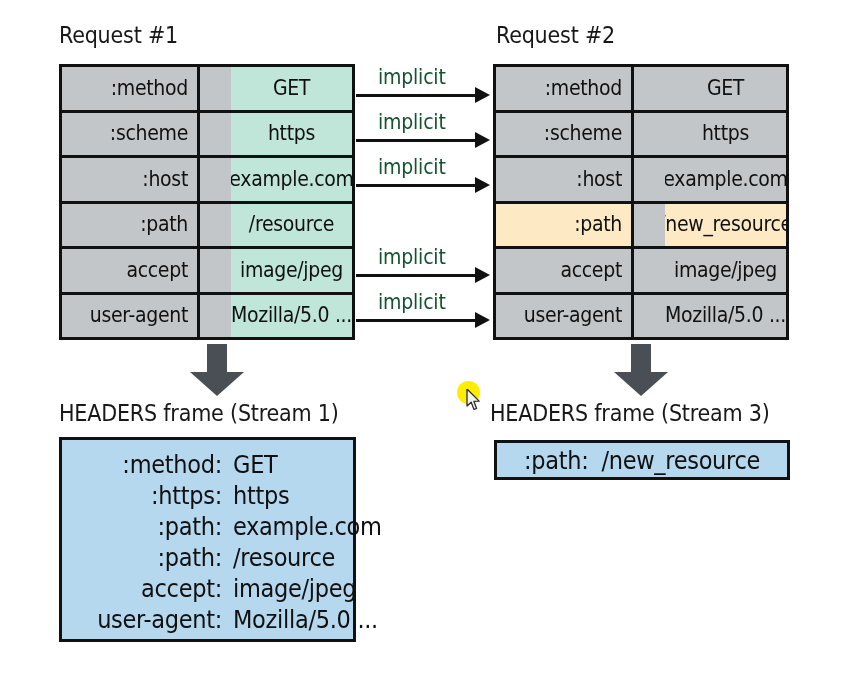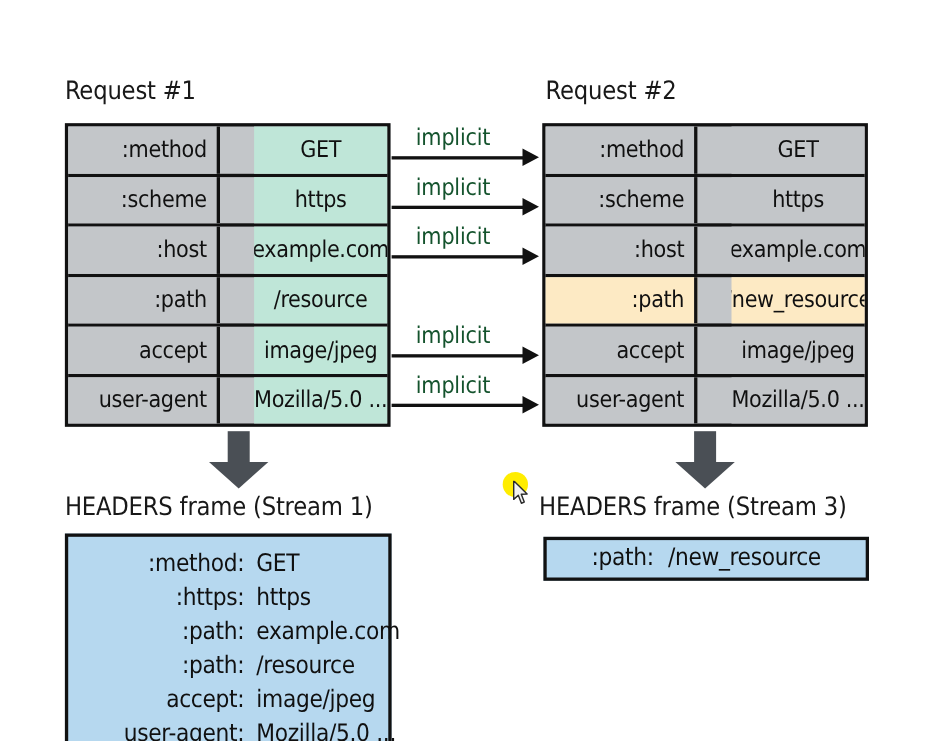--- a/index.html
+++ b/index.html
@@ -10,21 +10,21 @@
   body {
     width: 845px;
     height: 674px;
     position: relative;
     overflow: hidden;
     font-family: "DejaVu Sans Condensed", "Liberation Sans Narrow", "Liberation Sans", sans-serif;
     color: #101010;
     -webkit-font-smoothing: antialiased;
   }
 
-  .stage { position: absolute; inset: 0; margin-top: 48px; }
+  .stage { position: absolute; inset: 0; }
 
   
   .title {
     position: absolute;
     font-size: 23px;
     line-height: 26px;
     letter-spacing: -0.2px;
     color: #181818;
     white-space: nowrap;
   }
@@ -143,21 +143,21 @@
     border: 3px solid #111111;
     background: #b6d8ef;
     box-sizing: border-box;
   }
   #frame1-box { left: 59px;  top: 437px; width: 297px; height: 205px; padding: 9px 0 0 0; }
   #frame2-box { left: 494px; top: 440px; width: 296px; height: 40px; }
 
   .frame-line {
     display: flex;
     align-items: baseline;
-    font-size: 22px;
+    font-size: 25px;
     line-height: 31px;
     letter-spacing: -0.3px;
     white-space: nowrap;
   }
   #frame1-box .frame-line .k {
     width: 160px;
     flex: 0 0 160px;
     text-align: right;
     padding-right: 0;
   }

